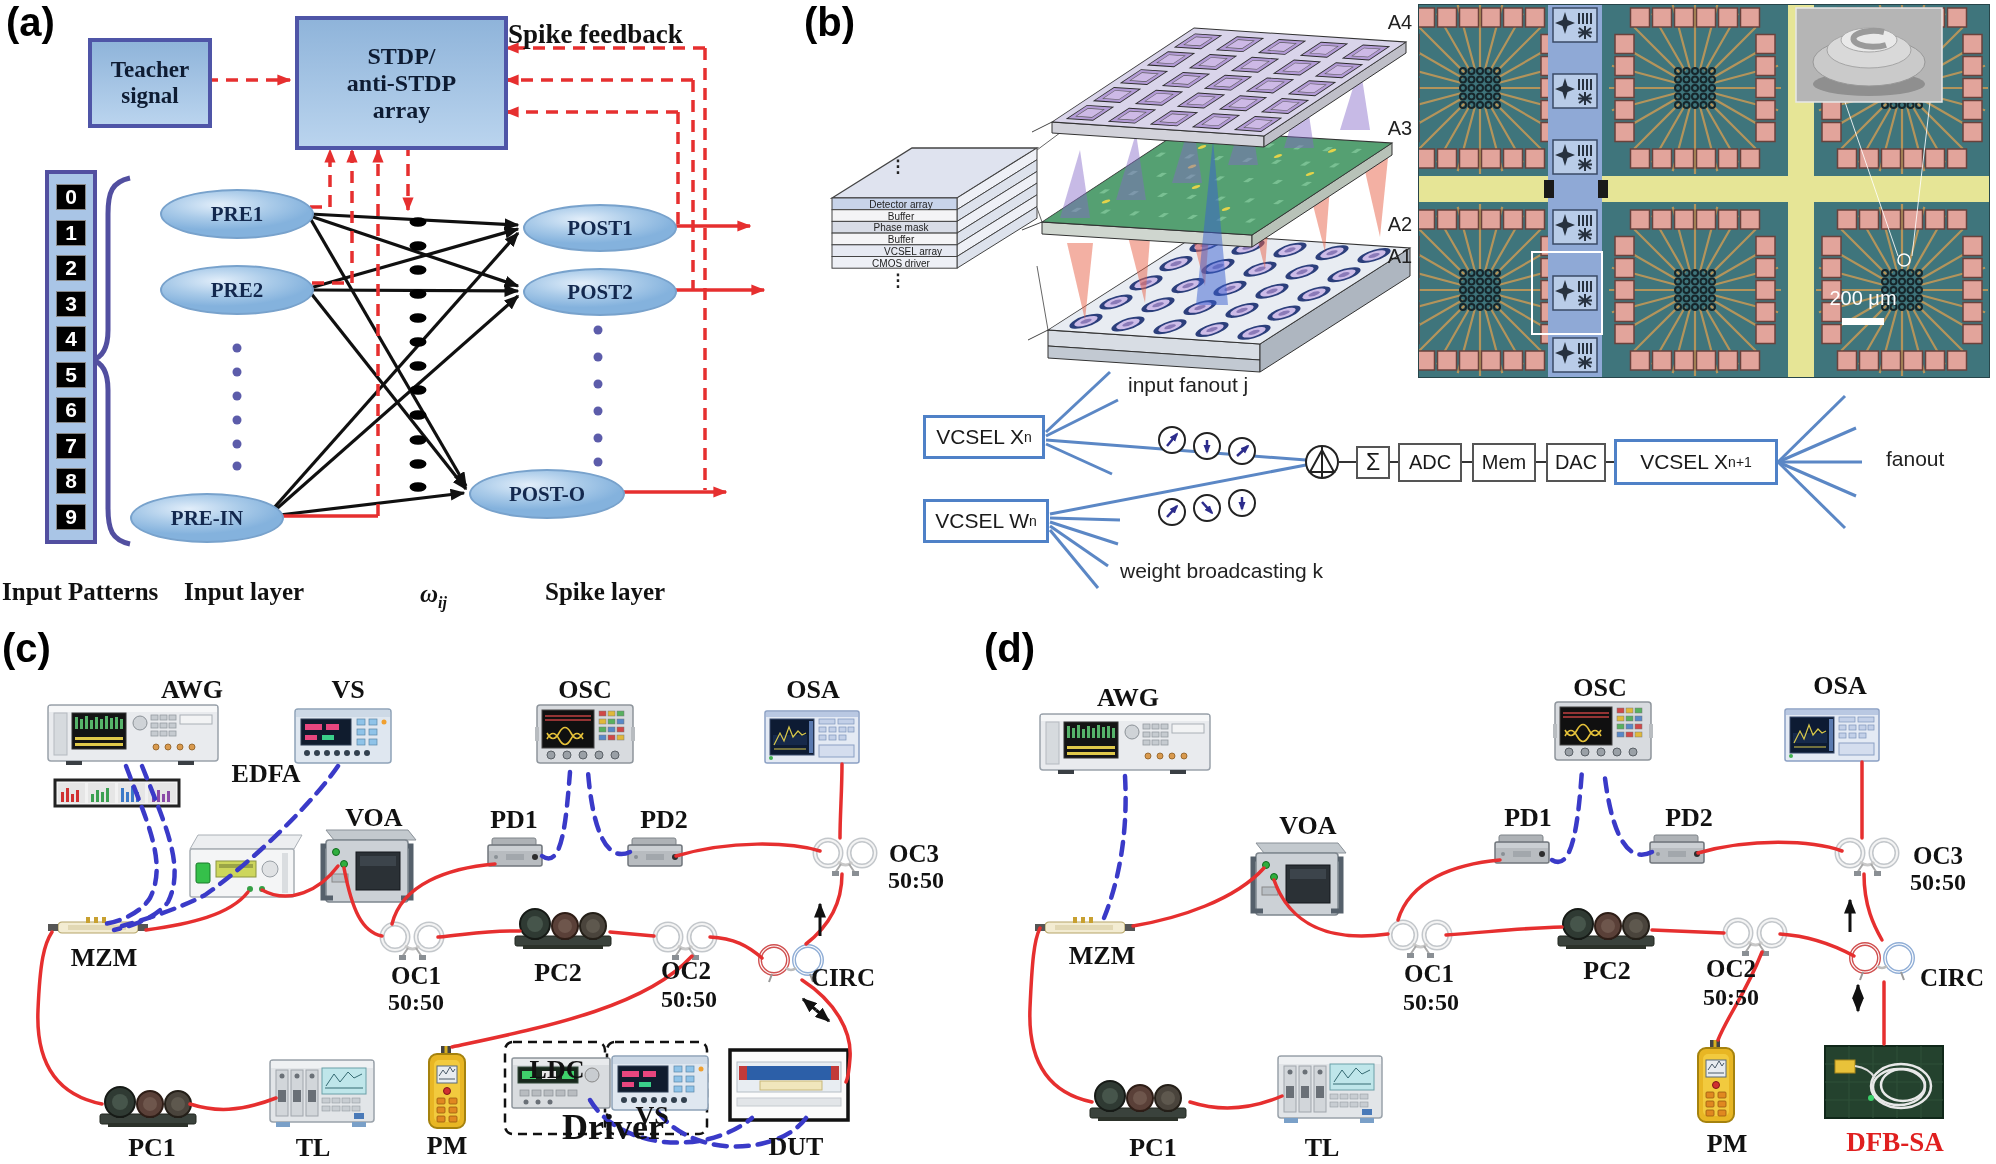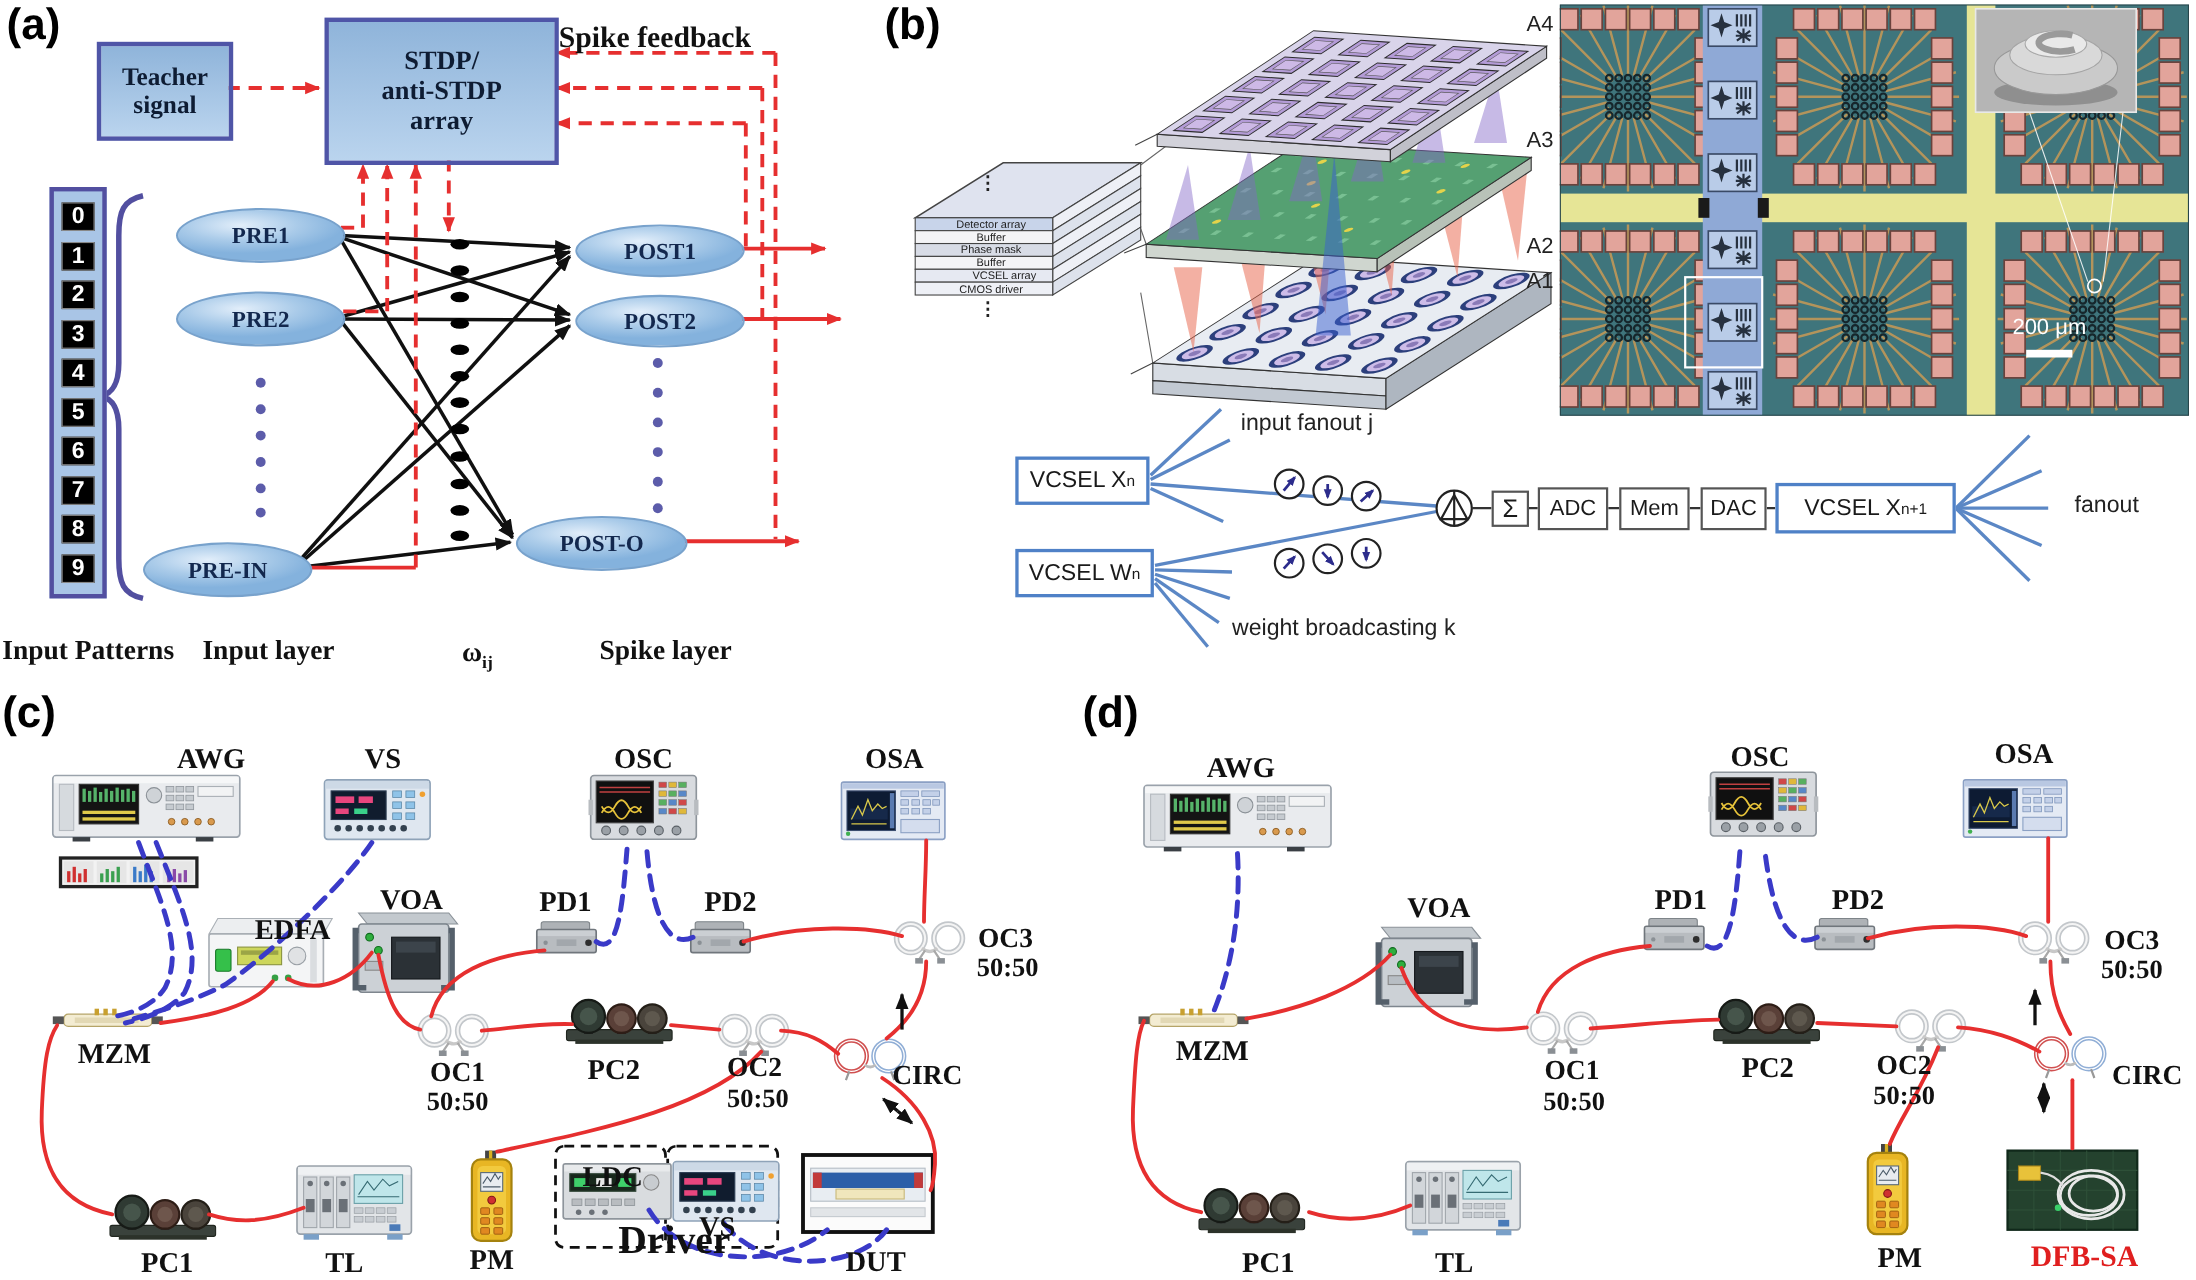--- a/index.html
+++ b/index.html
@@ -849,21 +849,21 @@
 
 <div class="neuron" style="left:160px;top:189px;width:150px;height:46px">PRE1</div>
 <div class="neuron" style="left:160px;top:265px;width:150px;height:46px">PRE2</div>
 <div class="neuron" style="left:130px;top:493px;width:150px;height:46px">PRE-IN</div>
 <div class="neuron" style="left:523px;top:204px;width:150px;height:44px">POST1</div>
 <div class="neuron" style="left:523px;top:268px;width:150px;height:44px">POST2</div>
 <div class="neuron" style="left:469px;top:469px;width:152px;height:46px">POST-O</div>
 
 <div class="lb left" style="left:2px;top:578px;font-size:25px">Input Patterns</div>
 <div class="lb left" style="left:184px;top:578px;font-size:25px">Input layer</div>
-<div class="lb left" style="left:420px;top:580px;font-size:25px;"><span>ω</span><sub style="font-size:16px">ij</sub></div>
+<div class="lb left" style="left:420px;top:580px;font-size:25px;font-style:italic"><span>ω</span><sub style="font-size:16px">ij</sub></div>
 <div class="lb left" style="left:545px;top:578px;font-size:25px">Spike layer</div>
 
 <div class="stackrow" style="left:833px;top:199px">Detector array</div>
 <div class="stackrow" style="left:833px;top:210.7px">Buffer</div>
 <div class="stackrow" style="left:833px;top:222.4px">Phase mask</div>
 <div class="stackrow" style="left:833px;top:234.1px">Buffer</div>
 <div class="stackrow" style="left:845px;top:245.8px">VCSEL array</div>
 <div class="stackrow" style="left:833px;top:257.5px">CMOS driver</div>
 <div class="lb sans" style="left:898px;top:158px;font-size:17px;font-weight:700">⋮</div>
 <div class="lb sans" style="left:898px;top:272px;font-size:17px;font-weight:700">⋮</div>
@@ -890,21 +890,21 @@
 <div class="probox" style="left:1546px;top:443px;width:60px;height:39px">DAC</div>
 <div class="flowbox" style="left:1614px;top:439px;width:164px;height:46px">
       <span>VCSEL X</span>
       <sup>n+1</sup>
     </div>
 
 <div class="lb" style="left:192px;top:676px;font-size:26px">AWG</div>
 <div class="lb" style="left:348px;top:676px;font-size:26px">VS</div>
 <div class="lb" style="left:585px;top:676px;font-size:26px">OSC</div>
 <div class="lb" style="left:813px;top:676px;font-size:26px">OSA</div>
-<div class="lb" style="left:266px;top:832px;font-size:26px">EDFA</div>
+<div class="lb" style="left:266px;top:760px;font-size:26px">EDFA</div>
 <div class="lb" style="left:374px;top:804px;font-size:26px">VOA</div>
 <div class="lb" style="left:514px;top:806px;font-size:26px">PD1</div>
 <div class="lb" style="left:664px;top:806px;font-size:26px">PD2</div>
 <div class="lb" style="left:914px;top:840px;font-size:25px">OC3</div>
 <div class="lb" style="left:916px;top:868px;font-size:24px">50:50</div>
 <div class="lb" style="left:104px;top:944px;font-size:26px">MZM</div>
 <div class="lb" style="left:416px;top:962px;font-size:25px">OC1</div>
 <div class="lb" style="left:416px;top:990px;font-size:24px">50:50</div>
 <div class="lb" style="left:558px;top:959px;font-size:26px">PC2</div>
 <div class="lb" style="left:686px;top:957px;font-size:25px">OC2</div>

